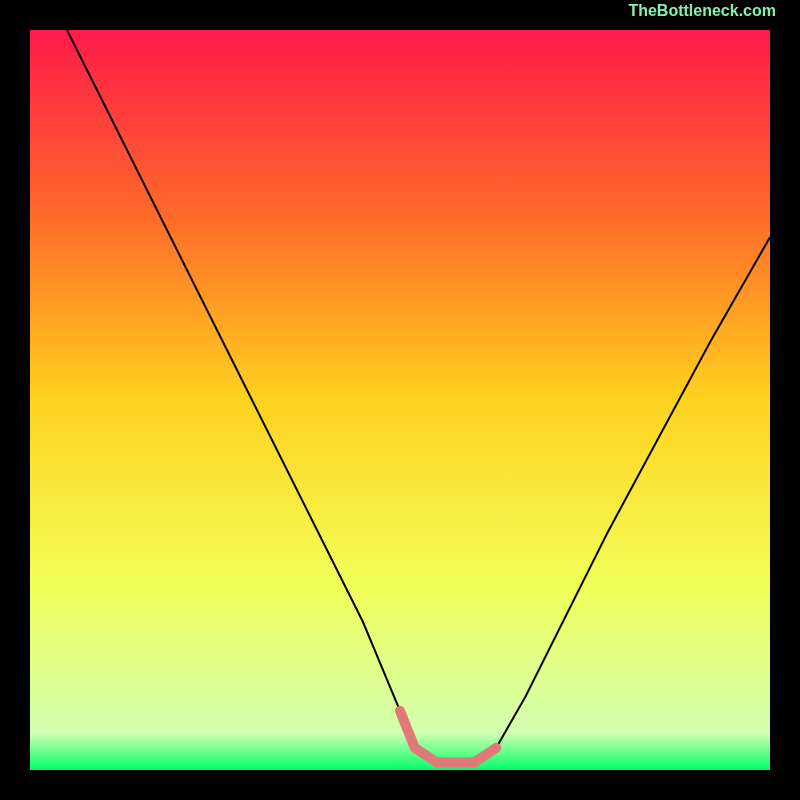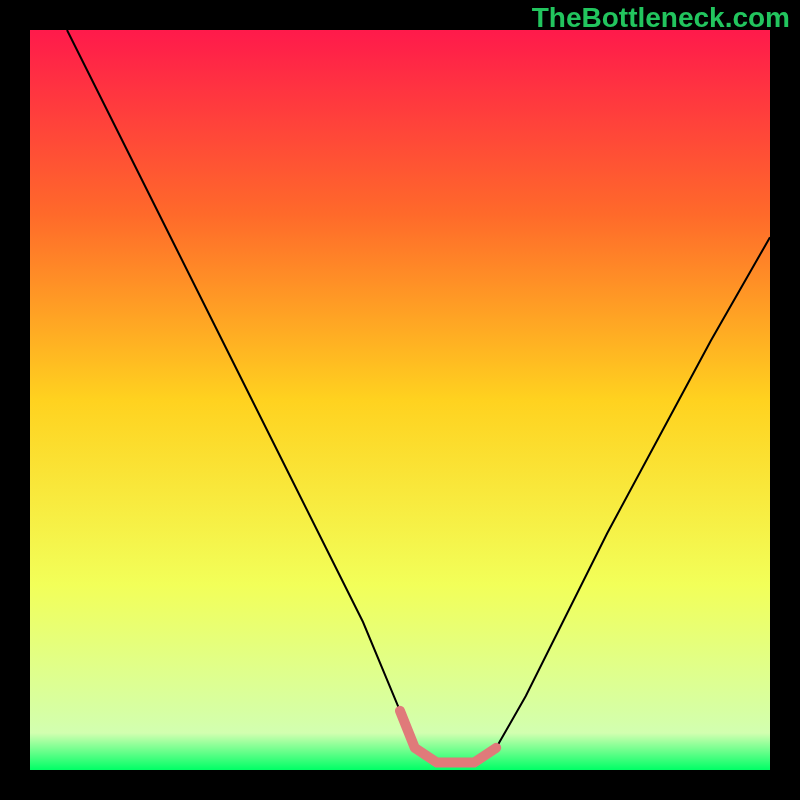--- a/index.html
+++ b/index.html
@@ -7,25 +7,25 @@
     padding: 0;
     width: 800px;
     height: 800px;
     background: #000;
     position: relative;
     overflow: hidden;
   }
   .watermark {
     position: absolute;
     top: 2px;
-    right: 10px;
+    right: 24px;
     font-family: Arial, Helvetica, sans-serif;
-    font-size: 28px;
+    font-size: 16px;
     font-weight: bold;
-    color: #22c55e;
+    color: #86efac;
     z-index: 10;
   }
   .plot {
     position: absolute;
     left: 30px;
     top: 30px;
     width: 740px;
     height: 740px;
   }
   .plot svg {

